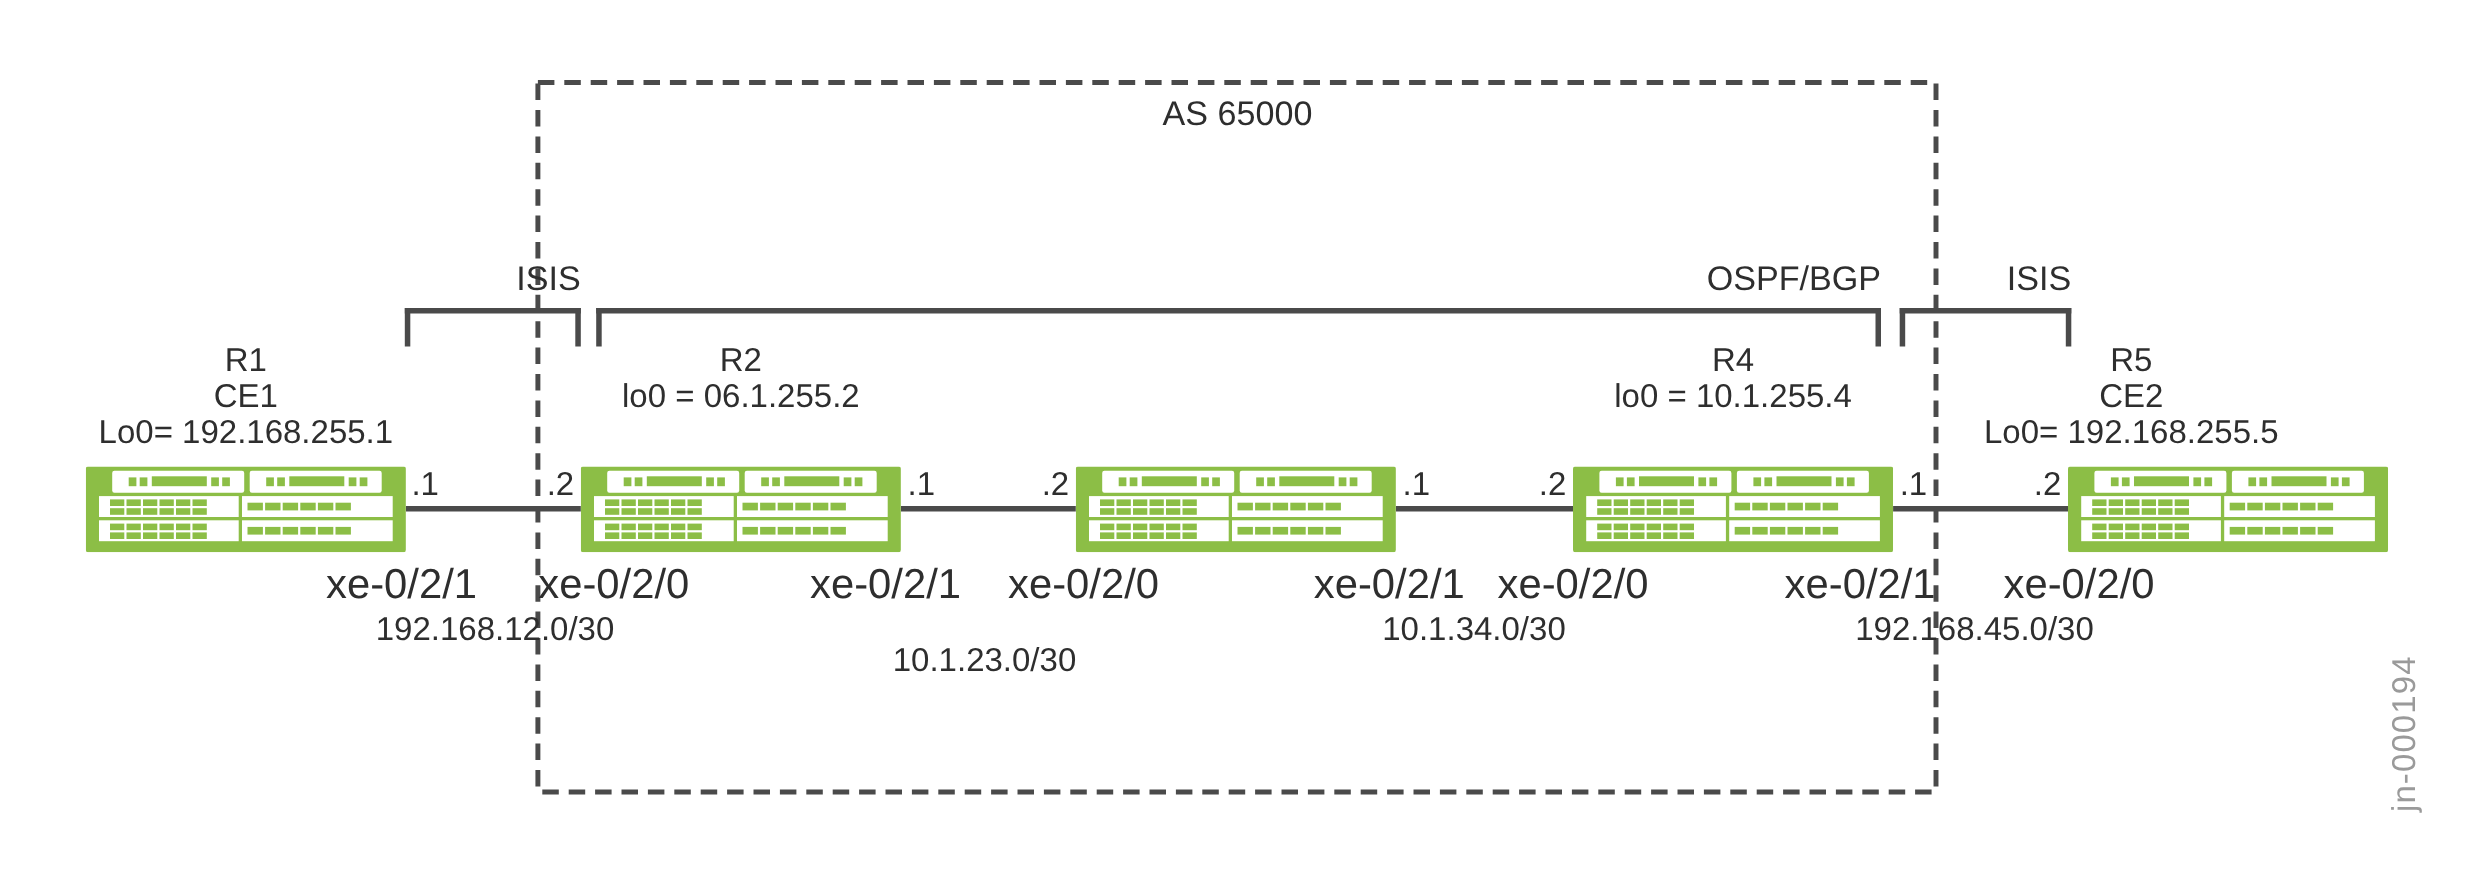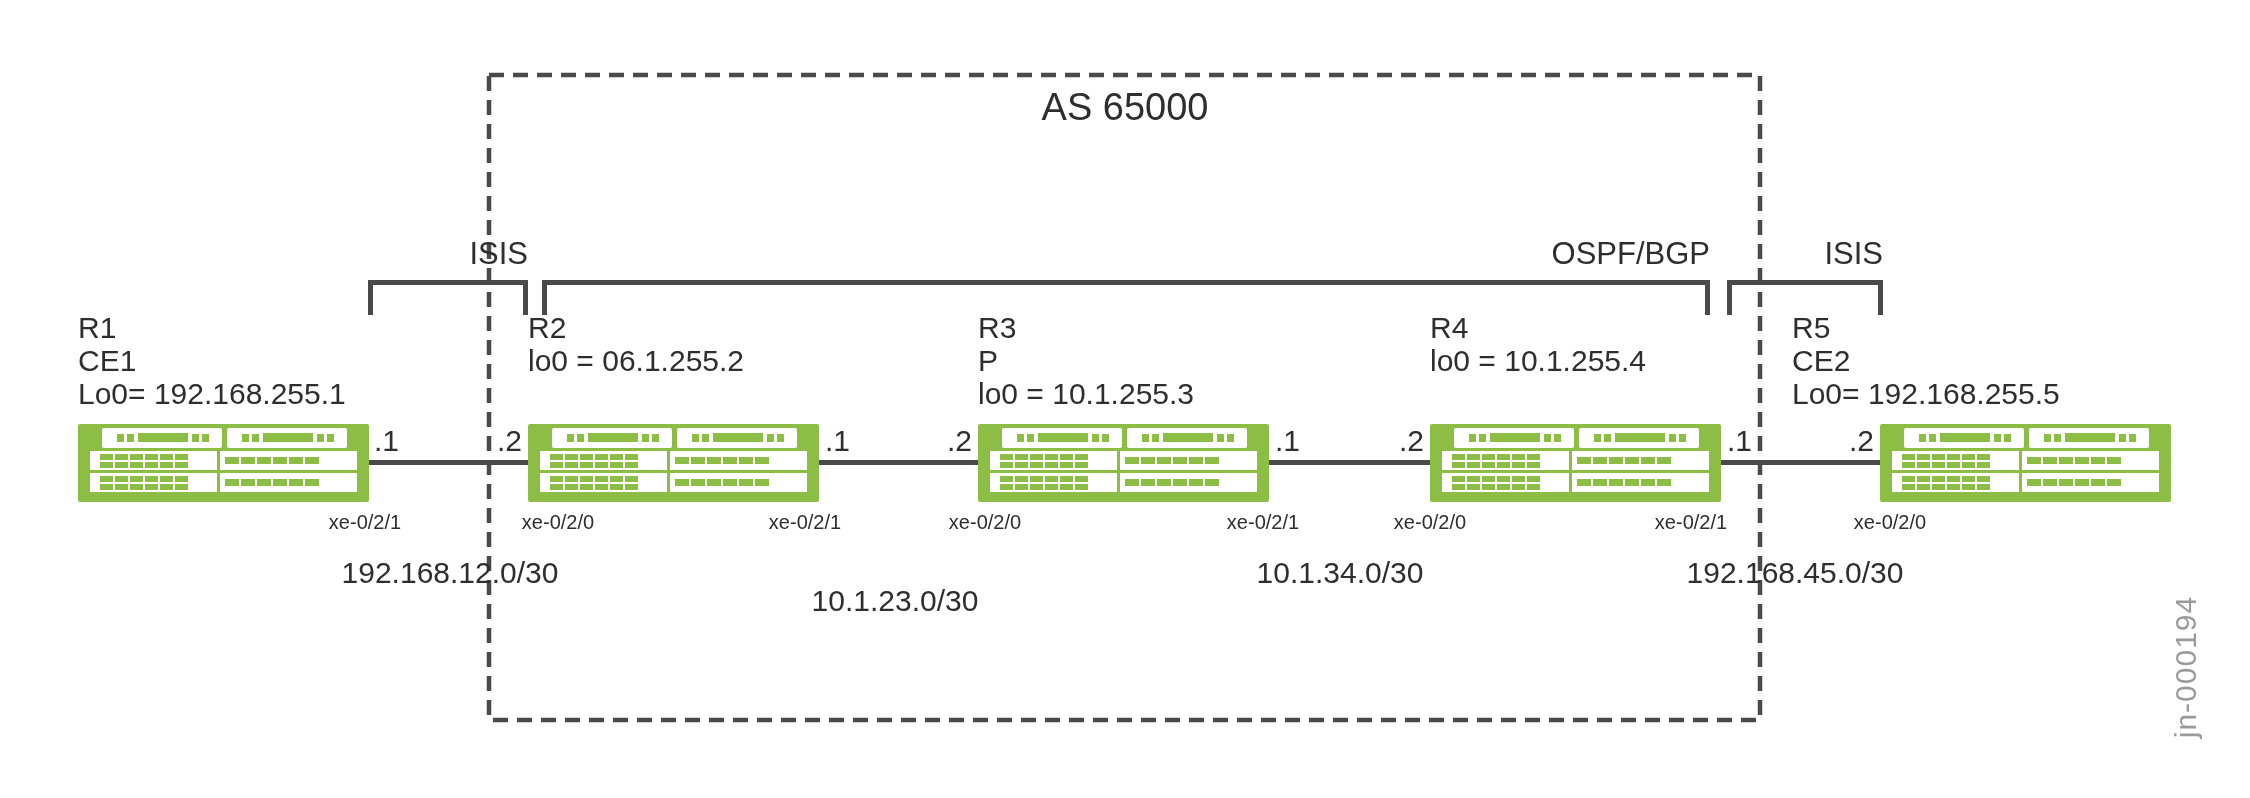--- a/index.html
+++ b/index.html
@@ -5,35 +5,35 @@
   html,body{margin:0;padding:0;background:#ffffff;}
   .canvas{
     position:relative;
     width:2250px;height:798px;
     background:#ffffff;
     font-family:"Liberation Sans", sans-serif;
     color:#2e2e2e;
     overflow:hidden;
   }
   .layer{position:absolute;left:0;top:0;}
-  .as-label{position:absolute;top:86px;left:1025px;width:200px;text-align:center;font-size:38px;}
+  .as-label{position:absolute;top:86px;left:1025px;width:200px;text-align:center;font-size:31px;}
   .proto{position:absolute;top:236px;font-size:31px;text-align:right;}
   .bracket{
     position:absolute;top:280px;height:35px;box-sizing:border-box;
     border-top:5px solid #4a4a4a;border-left:5px solid #4a4a4a;border-right:5px solid #4a4a4a;
   }
   .rlabel{
-    position:absolute;top:311px;width:291px;text-align:left;
+    position:absolute;top:311px;width:291px;text-align:center;
     font-size:30px;line-height:33px;
   }
   .ricon{position:absolute;top:424px;width:291px;height:78px;}
   .link-line{position:absolute;top:460px;height:5px;background:#4a4a4a;}
   .ip{position:absolute;top:424px;font-size:30px;white-space:nowrap;}
   .ip.right{width:70px;text-align:right;}
-  .iface{position:absolute;top:511px;width:170px;text-align:center;font-size:20px;white-space:nowrap;}
+  .iface{position:absolute;top:511px;width:170px;text-align:center;font-size:38px;white-space:nowrap;}
   .subnet{position:absolute;top:556px;width:280px;text-align:center;font-size:30px;white-space:nowrap;}
   .figid{
     position:absolute;left:2186px;top:667px;
     transform:translate(-50%,-50%) rotate(-90deg);
     color:#9a9a9a;font-size:30px;letter-spacing:1px;white-space:nowrap;
   }
 </style>
 </head>
 <body>
 
@@ -116,25 +116,20 @@
     </svg>
 
   <div class="rlabel" style="left:528px;">
     <div>R2</div>
     <div>lo0 = 06.1.255.2</div>
   </div>
   <svg class="ricon" style="left:528px;" viewBox="0 0 291 78">
       <use href="#router-sym"></use>
     </svg>
 
-  <div class="rlabel" style="left:978px;">
-    <div>R3</div>
-    <div>P</div>
-    <div>lo0 = 10.1.255.3</div>
-  </div>
   <svg class="ricon" style="left:978px;" viewBox="0 0 291 78">
       <use href="#router-sym"></use>
     </svg>
 
   <div class="rlabel" style="left:1430px;">
     <div>R4</div>
     <div>lo0 = 10.1.255.4</div>
   </div>
   <svg class="ricon" style="left:1430px;" viewBox="0 0 291 78">
       <use href="#router-sym"></use>

